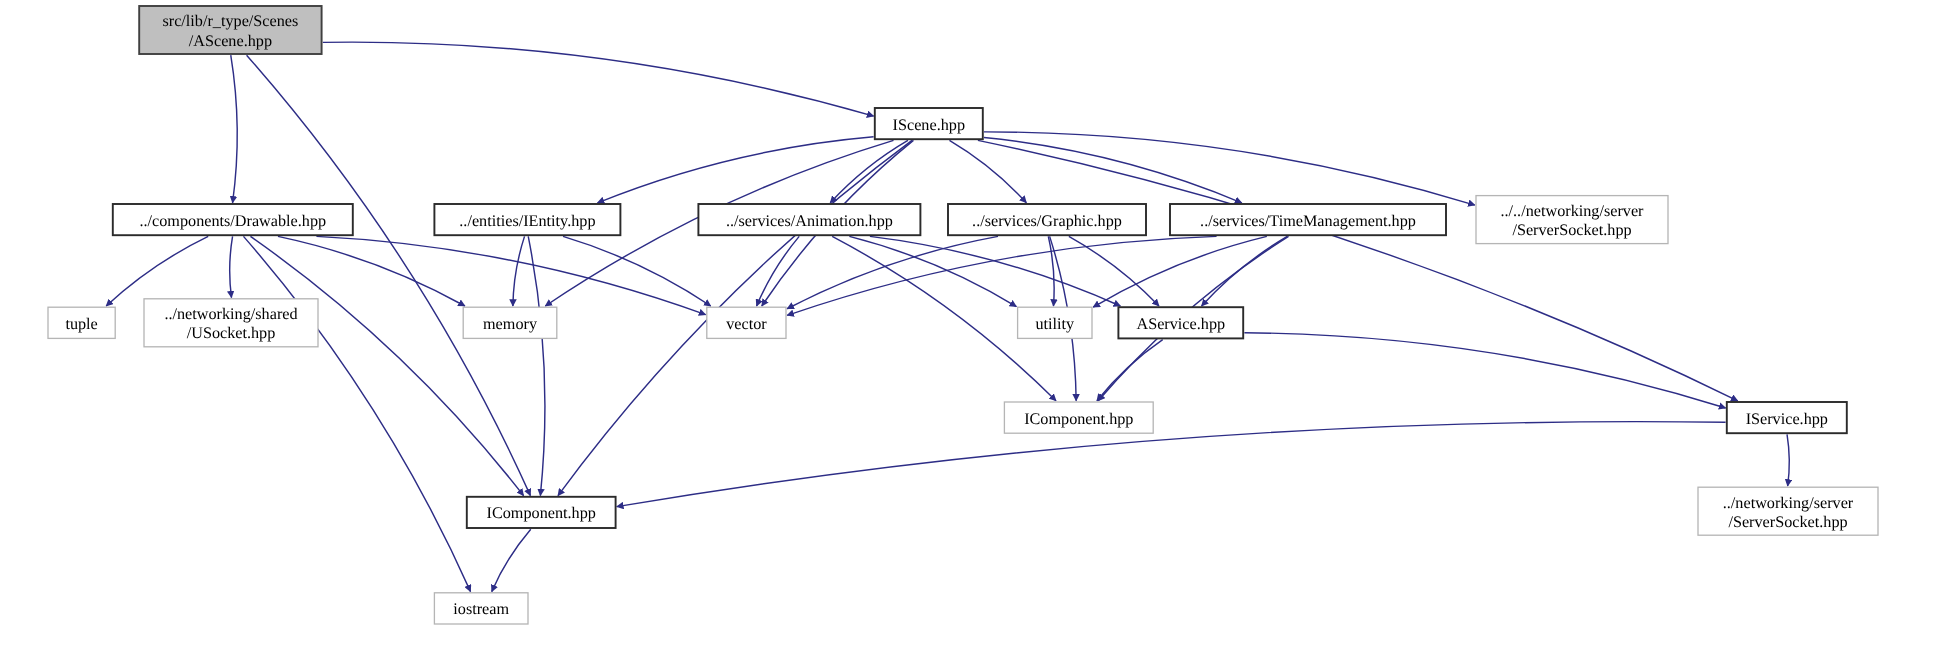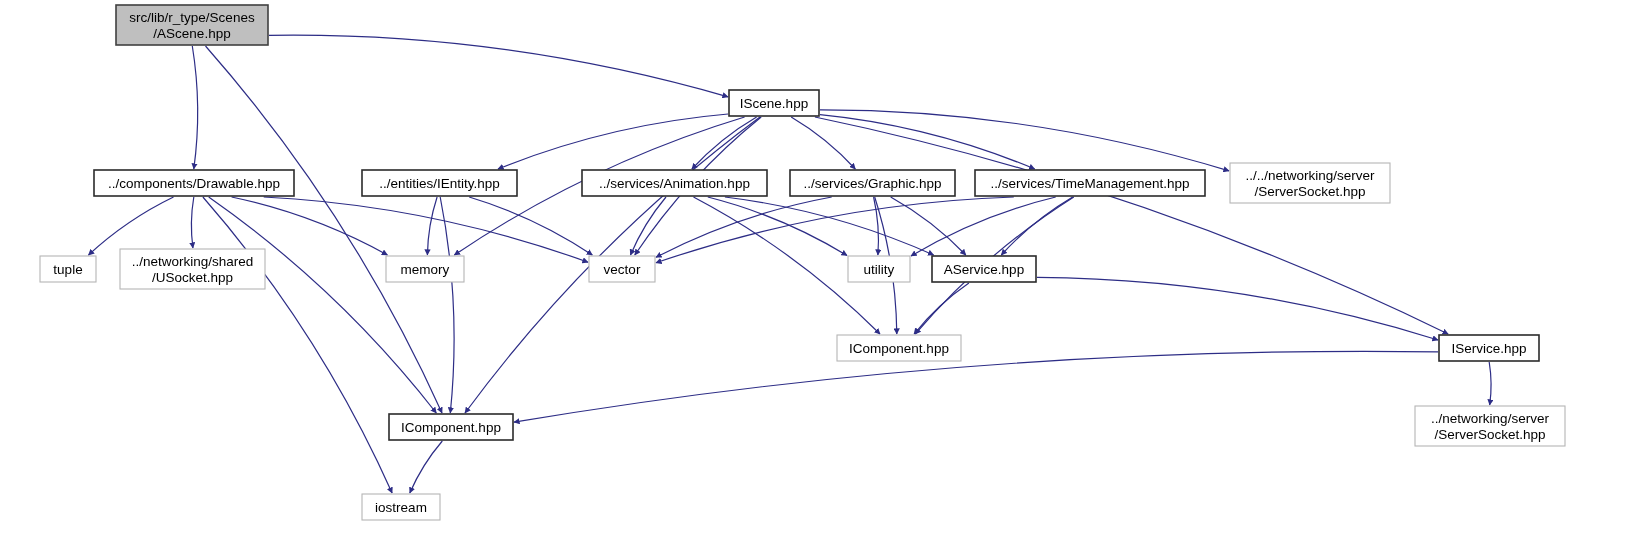--- a/index.html
+++ b/index.html
@@ -1,18 +1,18 @@
 <!DOCTYPE html>
 <html><head>
 <meta charset="utf-8">
 <style>
   html,body{margin:0;padding:0;background:#ffffff;}
   body{width:1625px;height:544px;overflow:hidden;
        font-family:"Liberation Sans","DejaVu Sans",sans-serif;}
-  #graph{position:relative;width:1625px;height:544px;}
+  #graph{position:relative;width:1625px;height:544px;font-family:Liberation Serif, serif;}
   svg{position:absolute;left:0;top:0;width:1625px;height:544px;}
   .node-label{font-size:13.5px;fill:#000000;}
 </style>
 </head>
 <body>
 
 <div id="graph">
   <svg id="svg-canvas" viewBox="0 0 1625 544">
     <defs>
       <marker id="arrow" viewBox="0 0 10 10" refX="9" refY="5" markerWidth="5.2" markerHeight="5.2" orient="auto-start-reverse">

